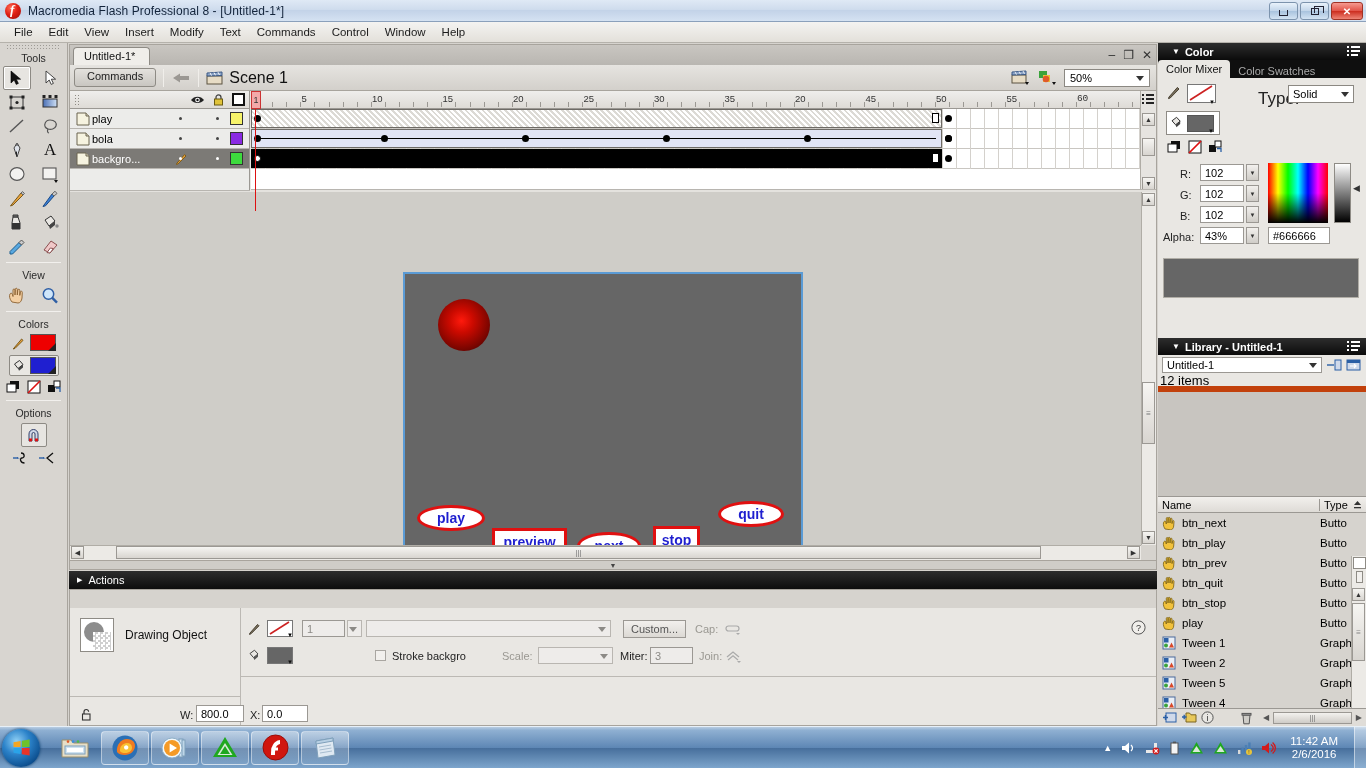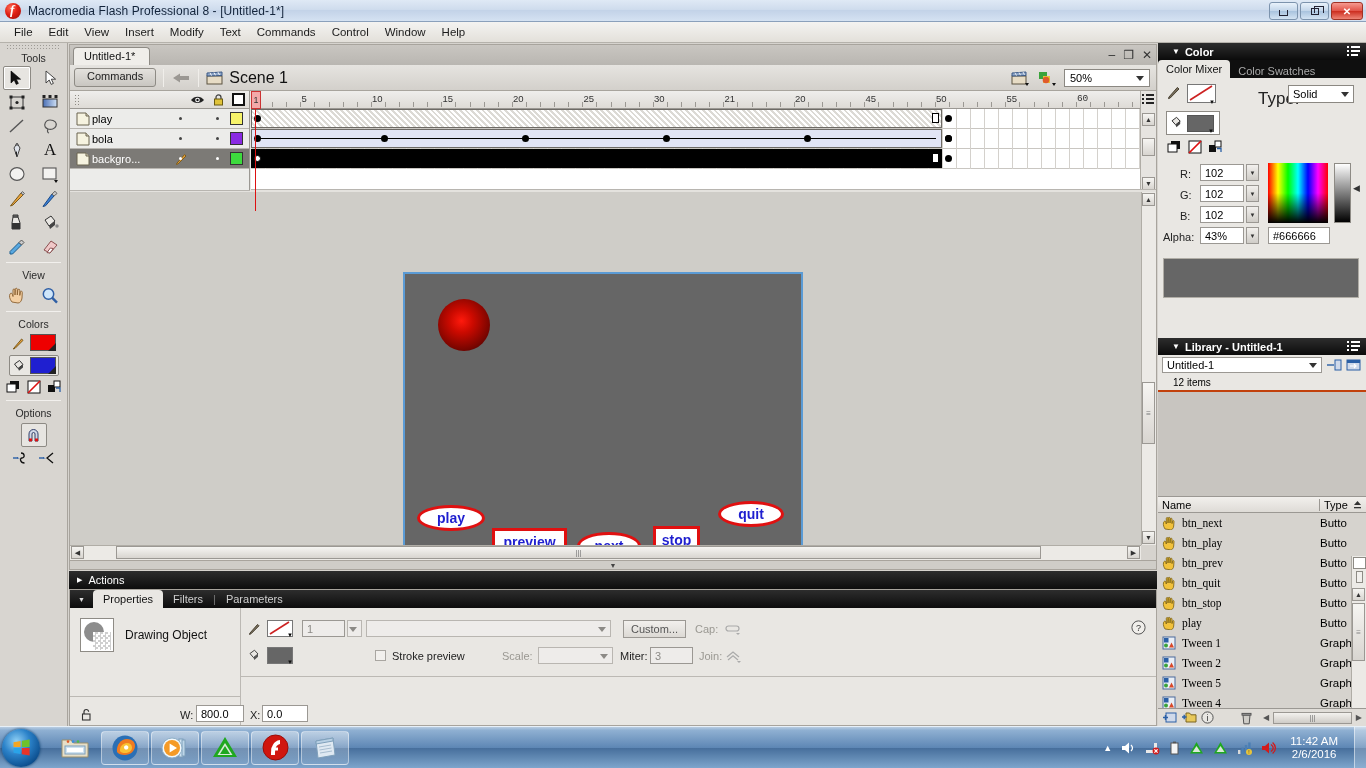--- a/index.html
+++ b/index.html
@@ -202,29 +202,29 @@
      background: linear-gradient(to right,#f00,#ff0,#0f0,#0ff,#00f,#f0f,#f00);
   }
   .colorfield:after{content:"";position:absolute;inset:0;background:linear-gradient(to bottom,rgba(255,255,255,0) 0%,rgba(255,255,255,0) 50%,#000 100%);}
   .lumbar { width:17px; height:60px; background:linear-gradient(to bottom,#fff,#000); border:1px solid #8e8b85; }
   .curswatch{ background:#666; }
 
   .libtoolbar { height:20px; background:#e9e7e3; display:flex; align-items:center; padding:0 4px; gap:4px; }
   .libsel { flex:1; height:16px; background:#fff; border:1px solid #9b9893; font-size:11px; display:flex; align-items:center;
             padding-left:4px; position:relative; }
   .libsel .arw{position:absolute;right:4px;top:5px;border-left:4px solid transparent;border-right:4px solid transparent;border-top:5px solid #333;}
-  .libcount { height:17px; background:#e9e7e3; border-bottom:2px solid #c2410c; font-size:10px;
-              display:flex; align-items:center; padding-left:15px; }
+  .libcount { height:17px; background:#e9e7e3; border-bottom:6px solid #c2410c; font-size:13px;
+              display:flex; align-items:center; padding-left:2px; }
   .libpreview { height:105px; background:#c8c5c0; border-bottom:1px solid #9b9893; }
   .libhdr { height:16px; background:linear-gradient(to bottom,#f2f0ed,#dedbd6); border-bottom:1px solid #9b9893;
             display:flex; align-items:center; font-size:11px; position:relative; }
   .libhdr .colname{ padding-left:4px; flex:1; border-right:1px solid #9b9893; }
   .libhdr .coltype{ width:46px; padding-left:4px; }
   .librow { height:20px; display:flex; align-items:center; font-size:11.5px; position:relative; }
-  .librow .nm { padding-left:24px; flex:1;font-family:Liberation Serif, serif; }
+  .librow .nm { padding-left:24px; flex:1; }
   .librow .tp { width:46px; }
   .libicon { position:absolute; left:4px; top:3px; width:14px; height:14px; }
   .libfooter { position:absolute; left:0; right:0; bottom:0; height:18px; background:#e0ddd8;
                border-top:1px solid #9b9893; display:flex; align-items:center; gap:4px; padding:0 4px; }
 
   
   .taskbar { position:absolute; left:0; bottom:0; width:1366px; height:42px;
              background:linear-gradient(to bottom,#b9cde2 0%,#8fb0d2 8%,#5e87b5 50%,#476f9c 52%,#7da5cc 100%);
              border-top:1px solid #e7f0f8; display:flex; align-items:center; }
   .startorb { width:38px; height:38px; margin-left:2px; border-radius:50%;
@@ -468,21 +468,21 @@
           <path d="M2 7 L9 2.5 L9 5 L18 5 L18 9 L9 9 L9 11.5 Z" fill="#9b9893"></path>
         </svg>
       <div class="vsep"></div>
       <svg width="18" height="14" viewBox="0 0 18 14" style="margin-right:5px;">
           <rect x="1" y="5" width="15" height="8" fill="#e7dcc5" stroke="#5b5340"></rect>
           <path d="M1 2 L16 1 L16 4.5 L1 5 Z" fill="#8ea6c8" stroke="#3c5a86"></path>
           <path d="M4 1.8 L5.5 4.6 M8 1.5 L9.5 4.3 M12 1.2 L13.5 4" stroke="#fff" stroke-width=".9"></path>
         </svg>
       <span style="font-size:16px;color:#111;">Scene 1</span>
 
-      <div style="position:absolute; right:6px; display:flex; align-items:center; gap:7px;">
+      <div style="position:absolute; right:6px; display:flex; gap:7px;">
         <svg width="20" height="16" viewBox="0 0 20 16">
             <rect x="2" y="6" width="14" height="8" fill="#e7dcc5" stroke="#5b5340"></rect>
             <path d="M2 3 L16 2 L16 5.5 L2 6 Z" fill="#8ea6c8" stroke="#3c5a86"></path>
             <path d="M5 2.8 L6.5 5.6 M9 2.4 L10.5 5.2 M13 2 L14.5 4.8" stroke="#fff" stroke-width=".8"></path>
             <path d="M15 13 L19 13 L17 16 Z" fill="#111"></path>
           </svg>
         <svg width="20" height="16" viewBox="0 0 20 16">
             <path d="M2 2 L10 2 L10 9 L2 9 Z" fill="#3ba33b"></path>
             <path d="M6 6 L13 6 L13 13 L6 13 Z" fill="#e8c43a"></path>
             <circle cx="9" cy="10" r="3.3" fill="#e05a2a"></circle>
@@ -646,21 +646,21 @@
             <div class="tick" style="left: 853.05px;"></div>
             <div class="tick" style="left: 867.15px;"></div>
             <div class="tick" style="left: 881.25px;"></div>
             <div class="tick" style="left: 895.35px;"></div>
             <div class="num" style="left: 50.4px;">5</div>
             <div class="num" style="left: 120.9px;">10</div>
             <div class="num" style="left: 191.4px;">15</div>
             <div class="num" style="left: 261.9px;">20</div>
             <div class="num" style="left: 332.4px;">25</div>
             <div class="num" style="left: 402.9px;">30</div>
-            <div class="num" style="left: 473.4px;">21</div>
+            <div class="num" style="left: 473.4px;">35</div>
             <div class="num" style="left: 543.9px;">20</div>
             <div class="num" style="left: 614.4px;">45</div>
             <div class="num" style="left: 684.9px;">50</div>
             <div class="num" style="left: 755.4px;">55</div>
             <div class="num" style="left: 825.9px; font-family: Liberation Mono, monospace;">60</div>
             <div class="num" style="left: 896.4px;">65</div>
           </div>
         <div id="frame-rows">
             <div class="frow" style="top: 18px; left: 0px; right: 16px;">
               <div class="frow-grid"></div>
@@ -755,27 +755,20 @@
 
     <div class="collapsebar">▼</div>
   </div>
 
   <div class="actionsbar">
     <span style="margin-left:8px;font-size:7px;">▶</span>
     <span style="margin-left:6px;">Actions</span>
   </div>
 
   <div class="propsdock">
-    <div class="propstabs">
-      <span style="margin-left:8px;font-size:7px;color:#ddd;">▼</span>
-      <div class="ptab active" style="margin-left:8px;">Properties</div>
-      <div class="ptab">Filters</div>
-      <span style="color:#777;">|</span>
-      <div class="ptab">Parameters</div>
-    </div>
     <div class="propsbody">
       <div class="objthumb">
         <div class="circ"></div>
         <div class="chk"></div>
       </div>
       <div style="position:absolute;left:55px;top:20px;font-size:12px;color:#111;">Drawing Object</div>
 
       <div class="divv" style="left:170px; top:0; bottom:0;"></div>
       <div style="position:absolute;left:0;top:88px;width:170px;height:1px;background:#bcb9b4;"></div>
 
@@ -803,21 +796,21 @@
         </svg>
 
       <svg width="13" height="13" viewBox="0 0 13 13" style="position:absolute;left:178px;top:41px;">
           <path d="M2 4.5 L6.5 1.2 L10 5 L5.5 8.6 Z" fill="#e9e7e3" stroke="#444"></path>
           <path d="M5.5 8.6 L10 5 L10 7.8 L6.3 11 Z" fill="#555"></path>
         </svg>
       <div style="position:absolute;left:197px;top:39px;width:26px;height:17px;background:#666;border:1px solid #777;">
         <span style="position:absolute;right:-1px;bottom:-2px;font-size:6px;color:#111;">▼</span>
       </div>
       <div style="position:absolute;left:305px;top:42px;width:11px;height:11px;border:1px solid #a9a6a1;background:#f2f0ed;"></div>
-      <span class="lbl" style="position:absolute;left:322px;top:42px;">Stroke preview</span>
+      <span class="lbl" style="position:absolute;left:322px;top:42px;">Stroke backgro</span>
       <span class="lbl dim" style="position:absolute;left:432px;top:42px;">Scale:</span>
       <div class="selbox" style="position:absolute;left:468px;top:39px;width:75px;">
           <span class="arw"></span>
         </div>
       <span class="lbl" style="position:absolute;left:550px;top:42px;">Miter:</span>
       <div class="fld dis" style="position:absolute;left:580px;top:39px;width:43px;">3</div>
       <span class="lbl dim" style="position:absolute;left:629px;top:42px;">Join:</span>
       <svg width="18" height="13" viewBox="0 0 18 13" style="position:absolute;left:655px;top:42px;">
           <path d="M2 7 L8 2 L14 7" fill="none" stroke="#aaa" stroke-width="1.2"></path>
           <path d="M3 10 L8 5.8 L13 10" fill="none" stroke="#aaa" stroke-width="1.2"></path>

